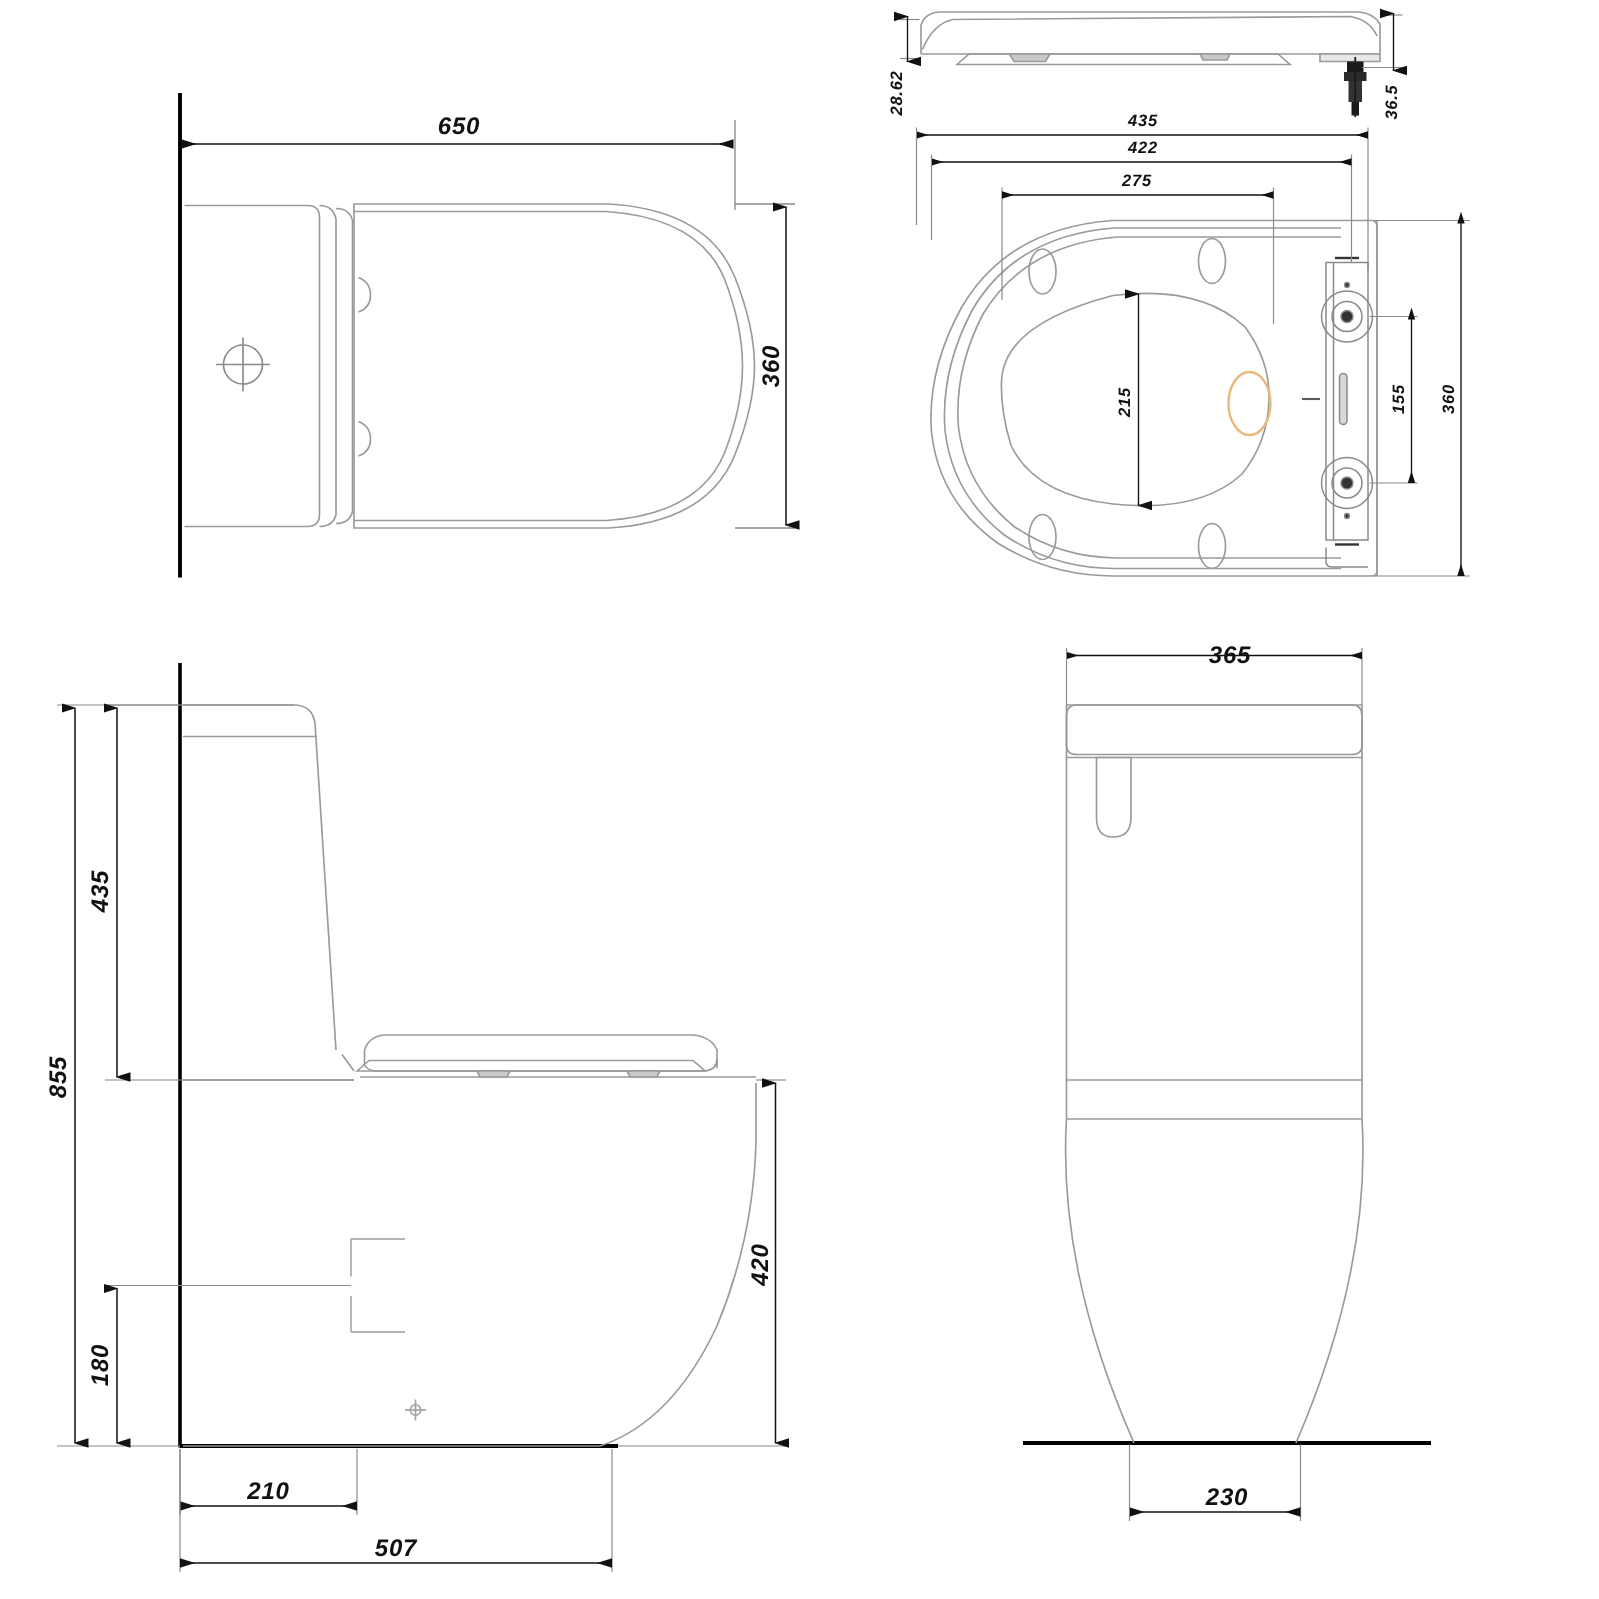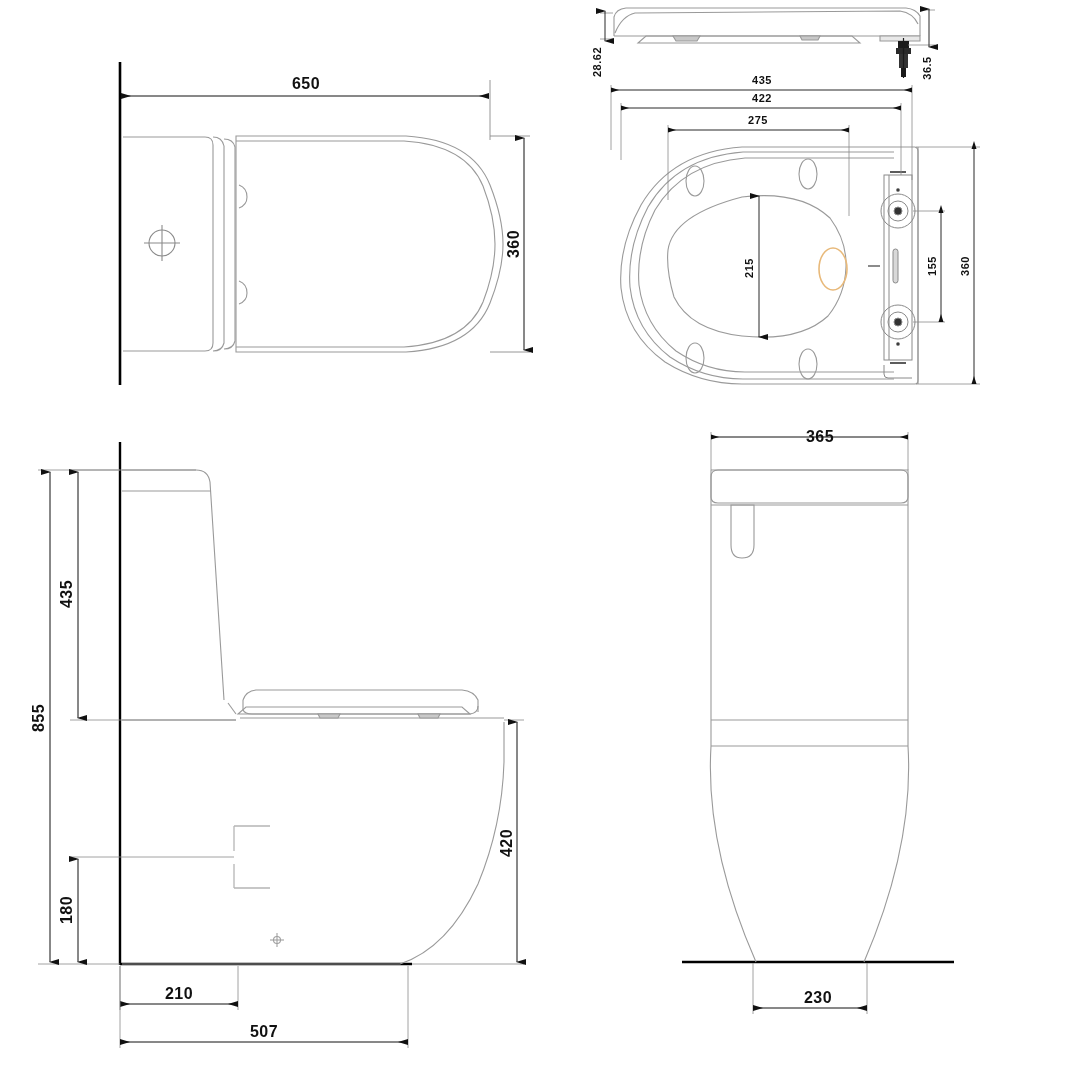--- a/index.html
+++ b/index.html
@@ -1,18 +1,18 @@
 <!DOCTYPE html>
 <html><head>
 <meta charset="utf-8">
 <style>
   html,body{margin:0;padding:0;background:#ffffff;}
   body{width:1066px;height:1066px;position:relative;overflow:hidden;
        font-family:"Liberation Sans", sans-serif;}
-  .sheet{position:absolute;left:0;top:0;width:1066px;height:1066px;}
+  .sheet{position:absolute;left:0;top:0;width:1066px;height:1066px;font-style:italic;}
   svg{position:absolute;left:0;top:0;}
   .dimtxt{font-family:"Liberation Sans", sans-serif;font-size:16px;fill:#111111;
           font-weight:700;letter-spacing:0.5px;}
   .dimtxt.small{font-size:11px;font-weight:700;}
 </style>
 </head>
 <body>
 
 <div class="sheet">
 

